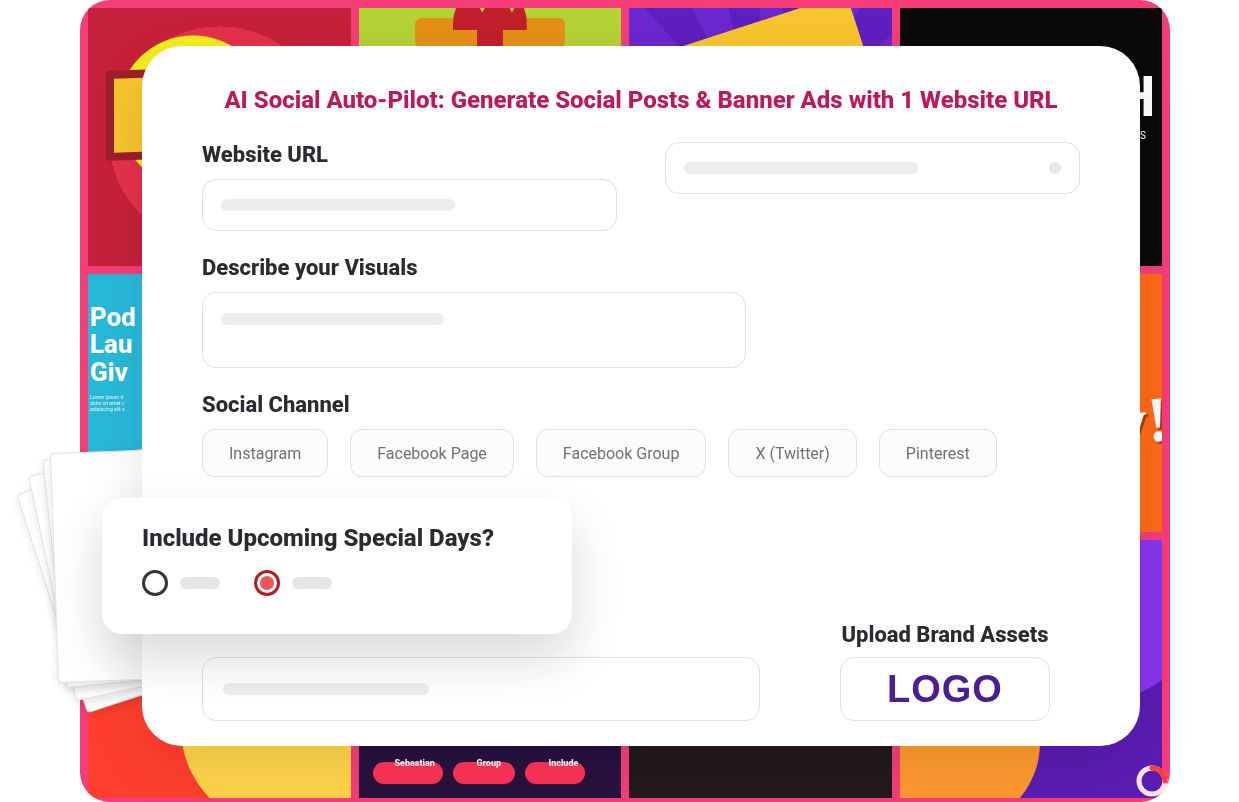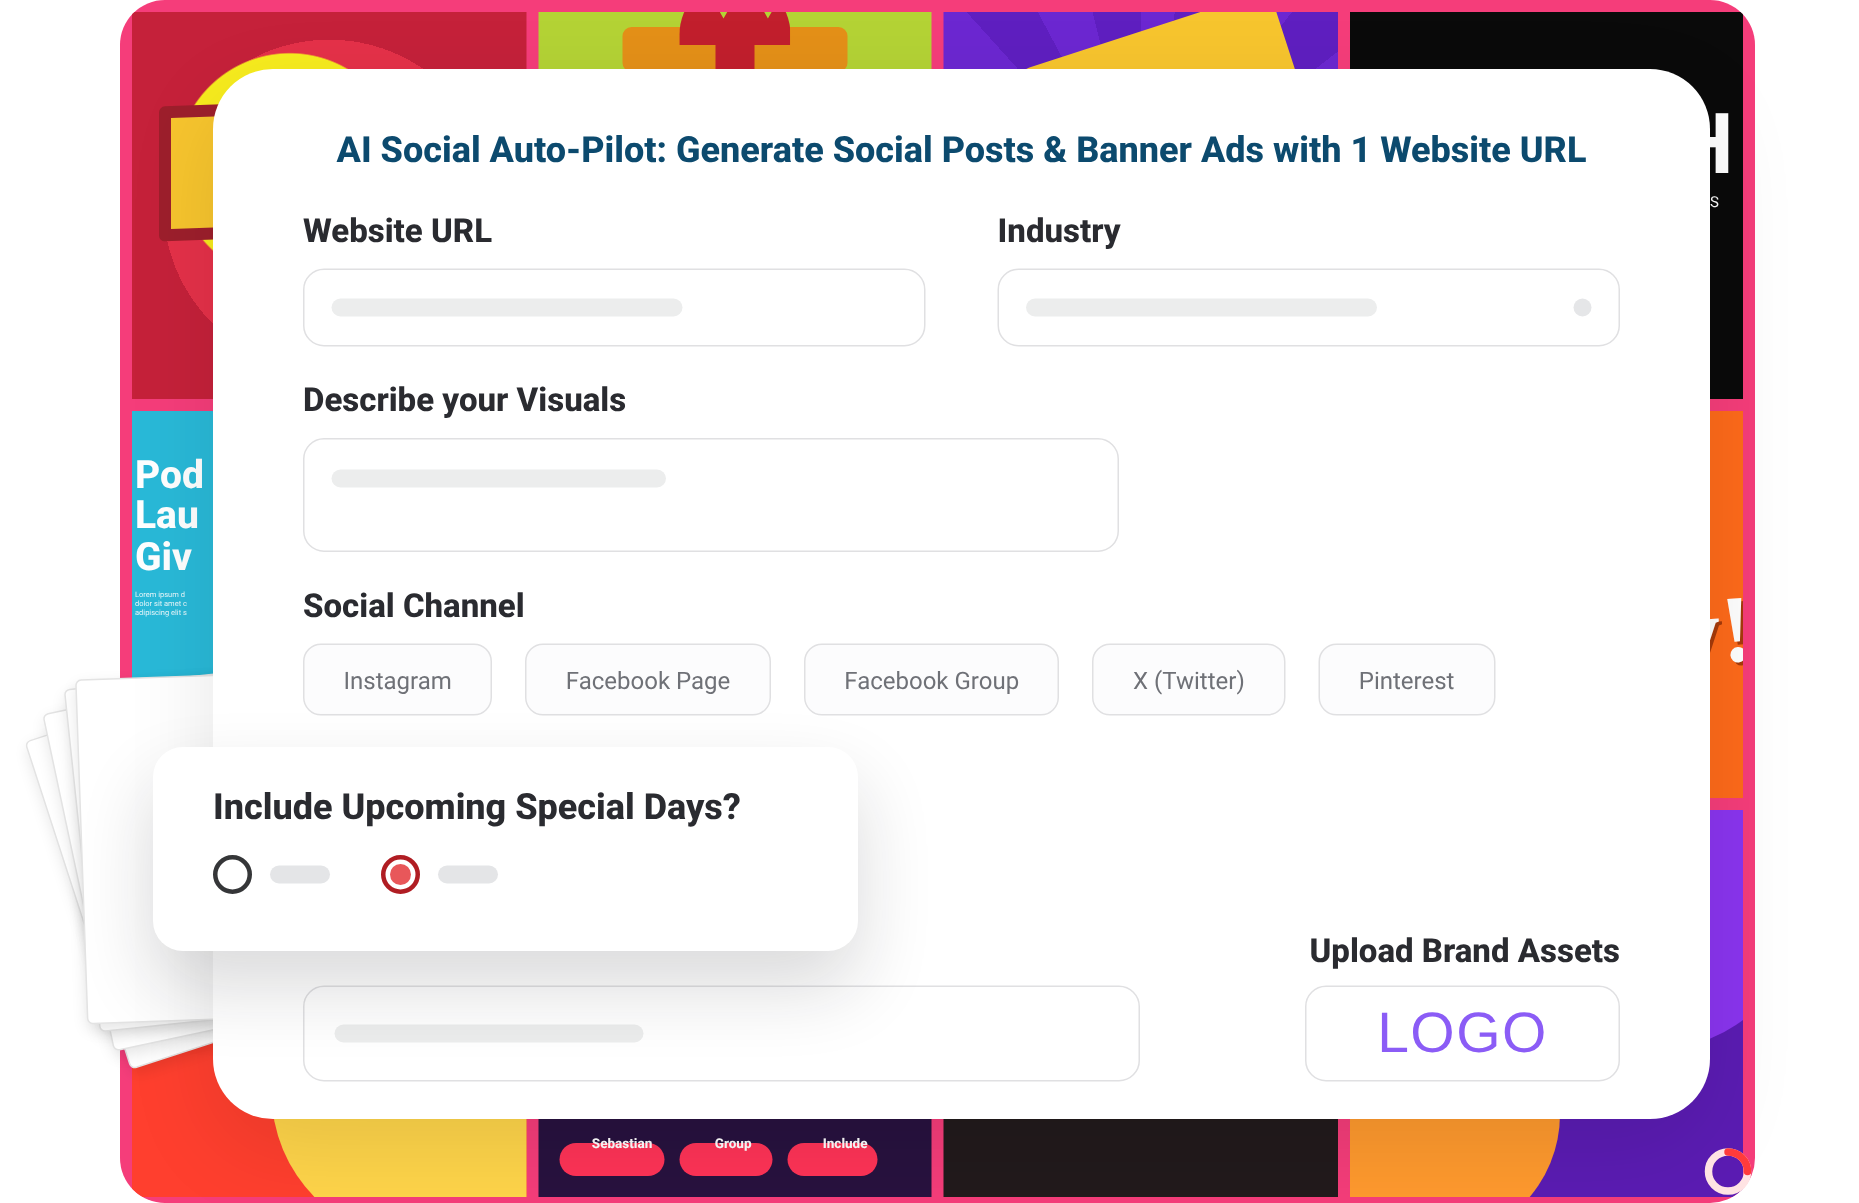--- a/index.html
+++ b/index.html
@@ -66,21 +66,21 @@
     .paper-stack .pg:nth-child(2){ transform:rotate(-12deg) translate(-5px,5px); }
     .paper-stack .pg:nth-child(3){ transform:rotate(-6deg); }
     .paper-stack .pg:nth-child(4){ transform:rotate(-2deg); }
 
     
     .modal {
       position:absolute; left:142px; top:46px; width:998px; height:700px;
       background:#fff; border-radius:40px; box-shadow:0 20px 60px rgba(0,0,0,.10);
       padding:40px 60px 30px;
     }
-    .modal h1 { text-align:center; font-size:24px; font-weight:800; color:#0c4a6e; }
+    .modal h1 { text-align:center; font-size:24px; font-weight:800; color:#be185d; }
 
     .row { display:flex; gap:48px; margin-top:28px; }
     .col { flex:1; }
     .label { font-size:22px; font-weight:800; color:#2a2b30; margin-bottom:12px; display:block; }
 
     .textbox, .selectbox, .textarea, .bottom-input, .upload-box {
       width:100%; border:1px solid #e0e0e2; border-radius:14px; background:#fff;
     }
     .textbox { height:52px; padding:0 18px; display:flex; align-items:center; }
     .selectbox { height:52px; padding:0 18px; display:flex; align-items:center; justify-content:space-between; }
@@ -111,23 +111,23 @@
     .r-outer { width:26px; height:26px; border:3px solid #353638; border-radius:50%; display:flex; align-items:center; justify-content:center; background:#fff; }
     .r-outer.sel { border-color:#b01d23; }
     .r-inner { width:14px; height:14px; border-radius:50%; background:#e8575a; display:none; }
     .r-outer.sel .r-inner { display:block; }
     .r-label-skel { width:40px; height:12px; border-radius:6px; background:#e4e5e7; }
 
     .bottom-row { position:absolute; left:60px; right:60px; top:576px; display:flex; gap:50px; align-items:flex-end; }
     .bottom-input { height:64px; padding:0 20px; display:flex; align-items:center; flex:1; }
     .bottom-input .skel { width:40%; }
 
-    .upload-col { width:270px; display:flex; flex-direction:column; align-items:flex-end; }
+    .upload-col { width:270px; display:flex; flex-direction:column; align-items:center; }
     .upload-box { width:210px; height:64px; display:flex; align-items:center; justify-content:center; }
-    .logo-text { font-size:38px; font-weight:400; letter-spacing:1px; color:#8b5cf6; font-family: "Arial Black", Impact, sans-serif; }
+    .logo-text { font-size:38px; font-weight:700; letter-spacing:1px; color:#4c1d95; font-family: "Arial Black", Impact, sans-serif; }
 
     
     .spinner { position:absolute; right:70px; bottom:4px; width:34px; height:34px; }
     .spinner svg { width:34px; height:34px; }
   </style>
 </head>
 <body>
 
 <div class="stage">
 
@@ -199,21 +199,20 @@
     <h1>AI Social Auto-Pilot: Generate Social Posts &amp; Banner Ads with 1 Website URL</h1>
 
     <div class="row">
       <div class="col">
         <span class="label">Website URL</span>
         <div class="textbox">
             <div class="skel"></div>
           </div>
       </div>
       <div class="col">
-        <span class="label">Industry</span>
         <div class="selectbox">
           <div class="skel"></div>
           <div class="dot"></div>
         </div>
       </div>
     </div>
 
     <div class="section">
       <span class="label">Describe your Visuals</span>
       <div class="textarea">

